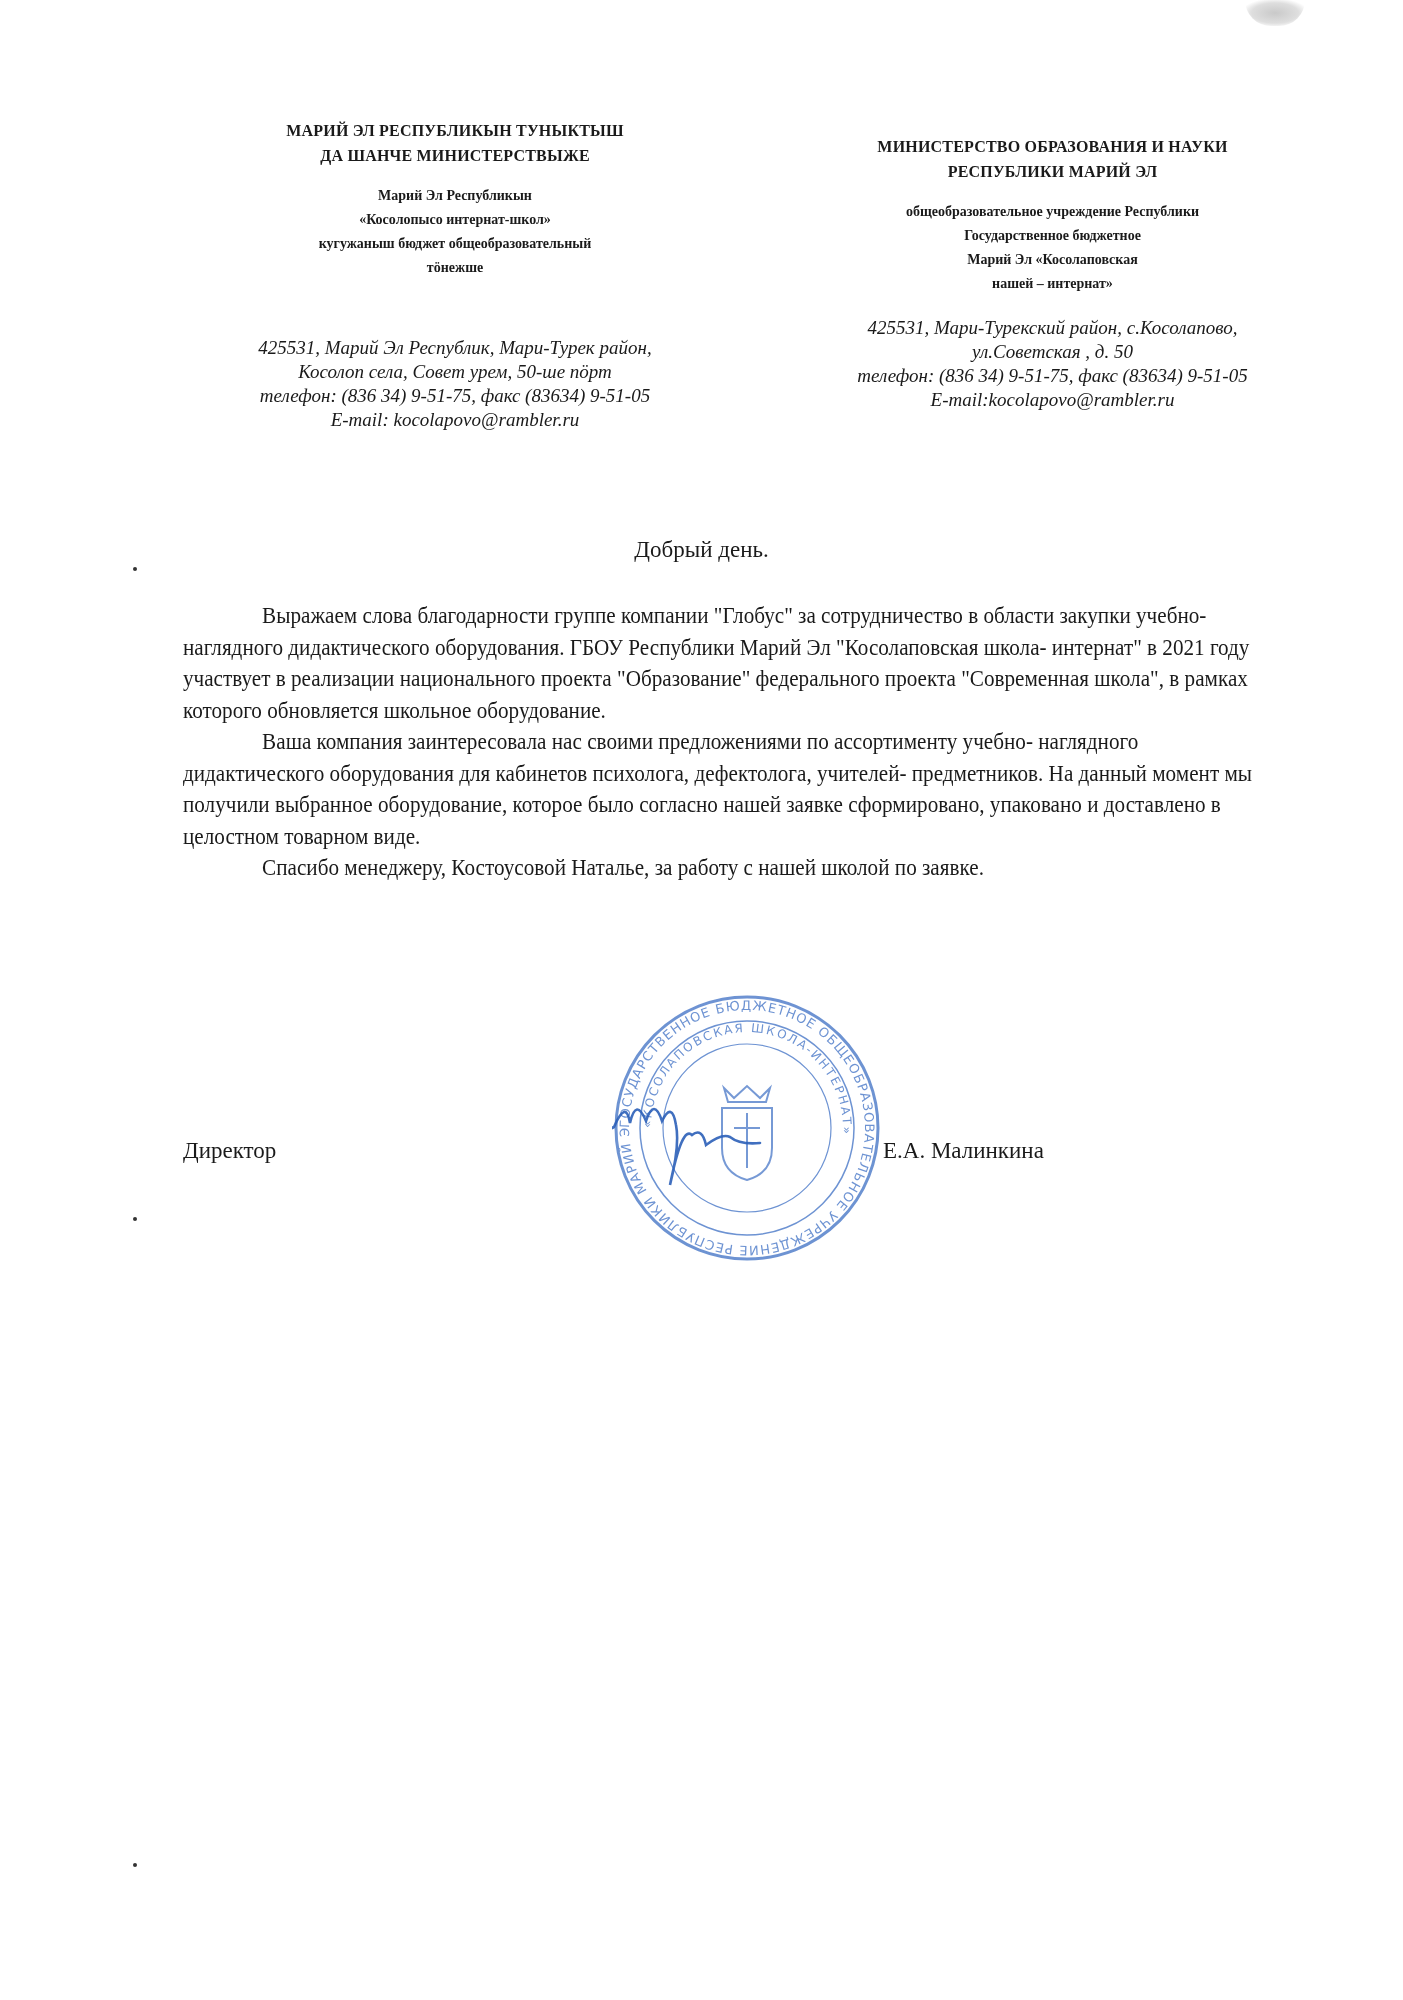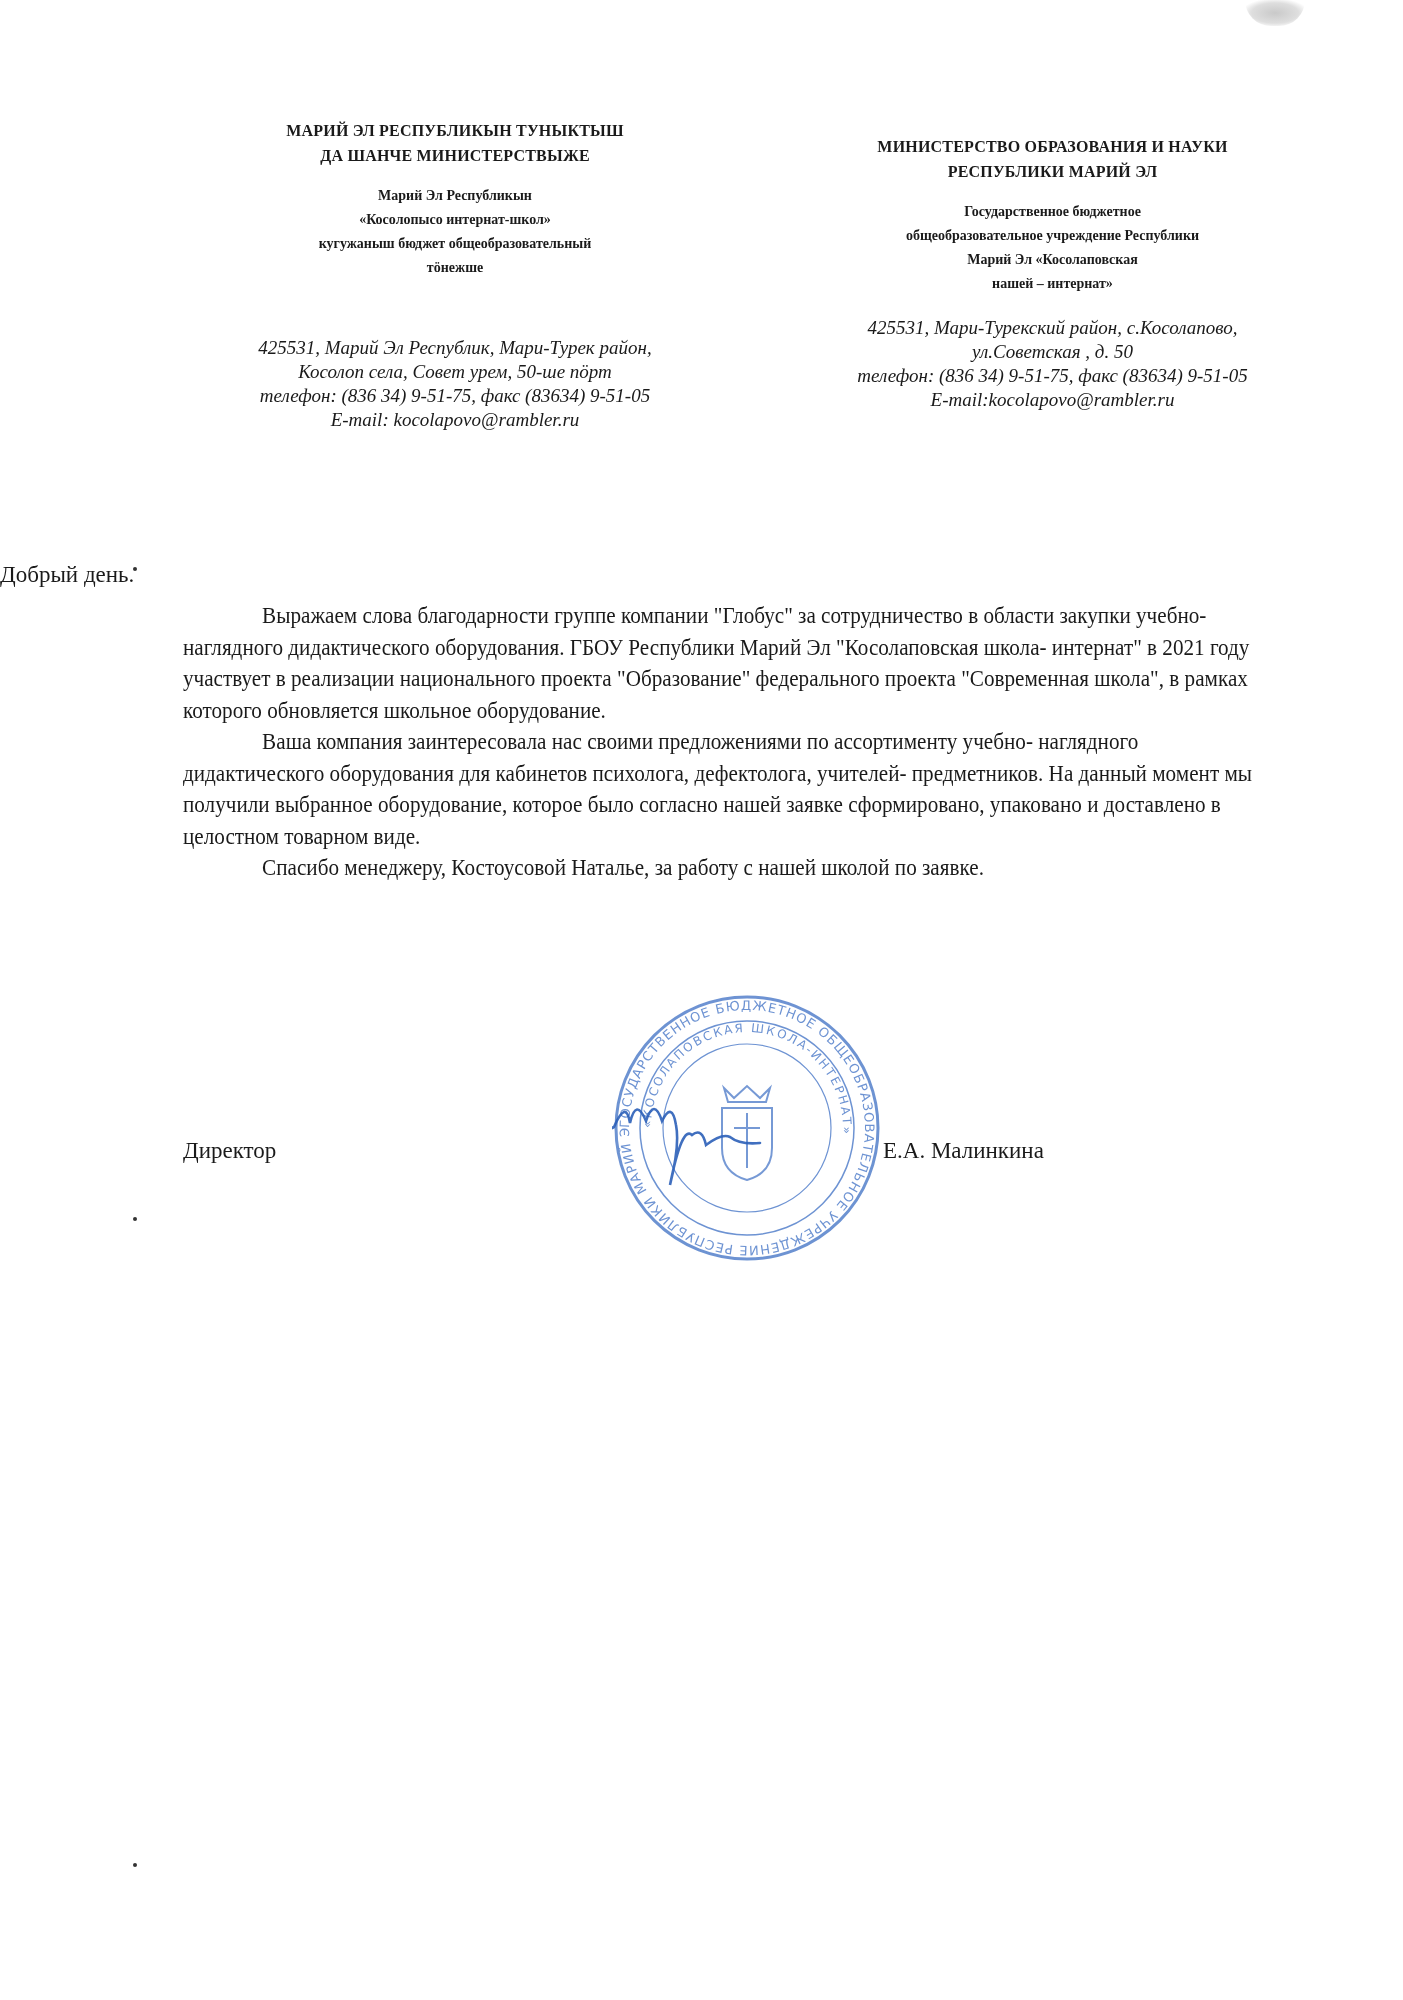--- a/index.html
+++ b/index.html
@@ -9,21 +9,21 @@
                border-radius: 0 0 30px 30px; background: radial-gradient(ellipse at center, #c9c9c9 0%, #dedede 55%, rgba(255,255,255,0) 80%); }
   .dot { position: absolute; width: 4px; height: 4px; border-radius: 50%; background: #333; }
   .head-col { position: absolute; text-align: center; }
   .head-left { left: 190px; width: 530px; top: 118px; }
   .head-right { left: 775px; width: 555px; top: 134px; }
   .ministry { font-weight: bold; font-size: 16px; line-height: 25px; letter-spacing: 0.2px; }
   .org { font-weight: bold; font-size: 14px; line-height: 24px; margin-top: 16px; }
   .addr { font-size: 19px; line-height: 24px; font-style: italic; }
   .head-left .addr { margin-top: 56px; }
   .head-right .addr { margin-top: 20px; }
-  .greeting { position: absolute; left: 0; width: 1403px; top: 562px; text-align: left; font-size: 23px; }
+  .greeting { position: absolute; left: 0; width: 1403px; top: 537px; text-align: center; font-size: 23px; }
   .body-text { position: absolute; left: 183px; width: 1095px; top: 600px; font-size: 23px; line-height: 31.5px;
                transform: scaleX(0.92); transform-origin: left top; width: 1190px; }
   .body-text p { margin: 0; text-indent: 86px; text-align: left; }
   .signature-row { position: absolute; top: 1138px; left: 183px; font-size: 23px; }
   .role { position: absolute; left: 0; top: 0; white-space: nowrap; }
   .name { position: absolute; left: 700px; top: 0; white-space: nowrap; }
   .stamp { position: absolute; left: 612px; top: 993px; width: 270px; height: 270px; }
 </style>
 </head>
 <body>
@@ -51,22 +51,22 @@
     <div>E-mail: kocolapovo@rambler.ru</div>
   </div>
 </div>
 
 <div class="head-col head-right">
   <div class="ministry">
     <div>МИНИСТЕРСТВО ОБРАЗОВАНИЯ И НАУКИ</div>
     <div>РЕСПУБЛИКИ МАРИЙ ЭЛ</div>
   </div>
   <div class="org">
+    <div>общеобразовательное учреждение Республики</div>
     <div>Государственное бюджетное</div>
-    <div>общеобразовательное учреждение Республики</div>
     <div>Марий Эл «Косолаповская</div>
     <div>нашей – интернат»</div>
   </div>
   <div class="addr">
     <div>425531, Мари-Турекский район, с.Косолапово,</div>
     <div>ул.Советская , д. 50</div>
     <div>телефон: (836 34) 9-51-75, факс (83634) 9-51-05</div>
     <div>E-mail:kocolapovo@rambler.ru</div>
   </div>
 </div>

